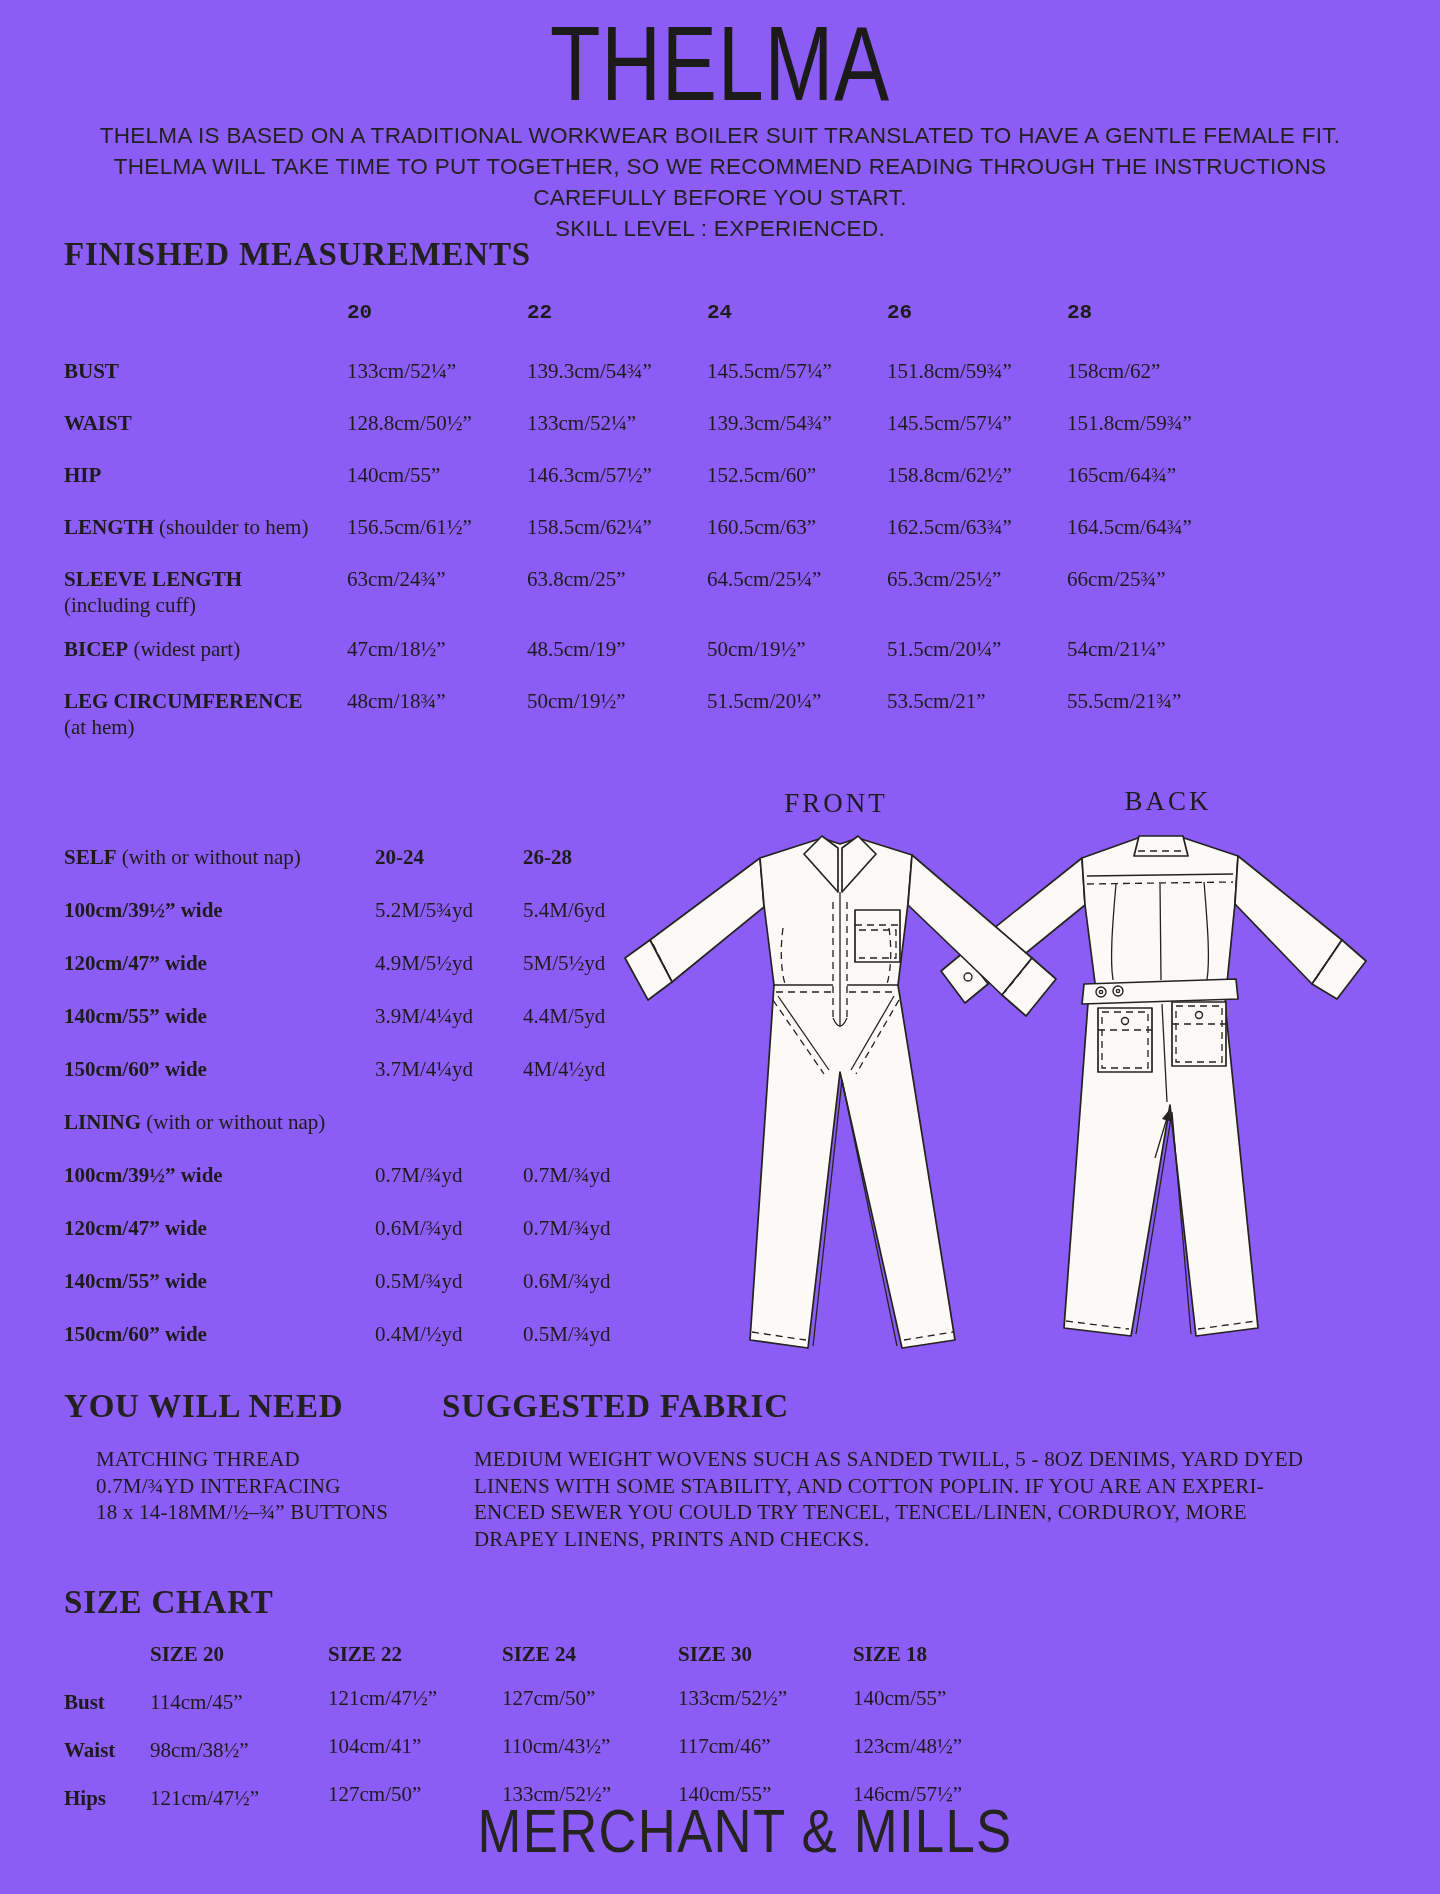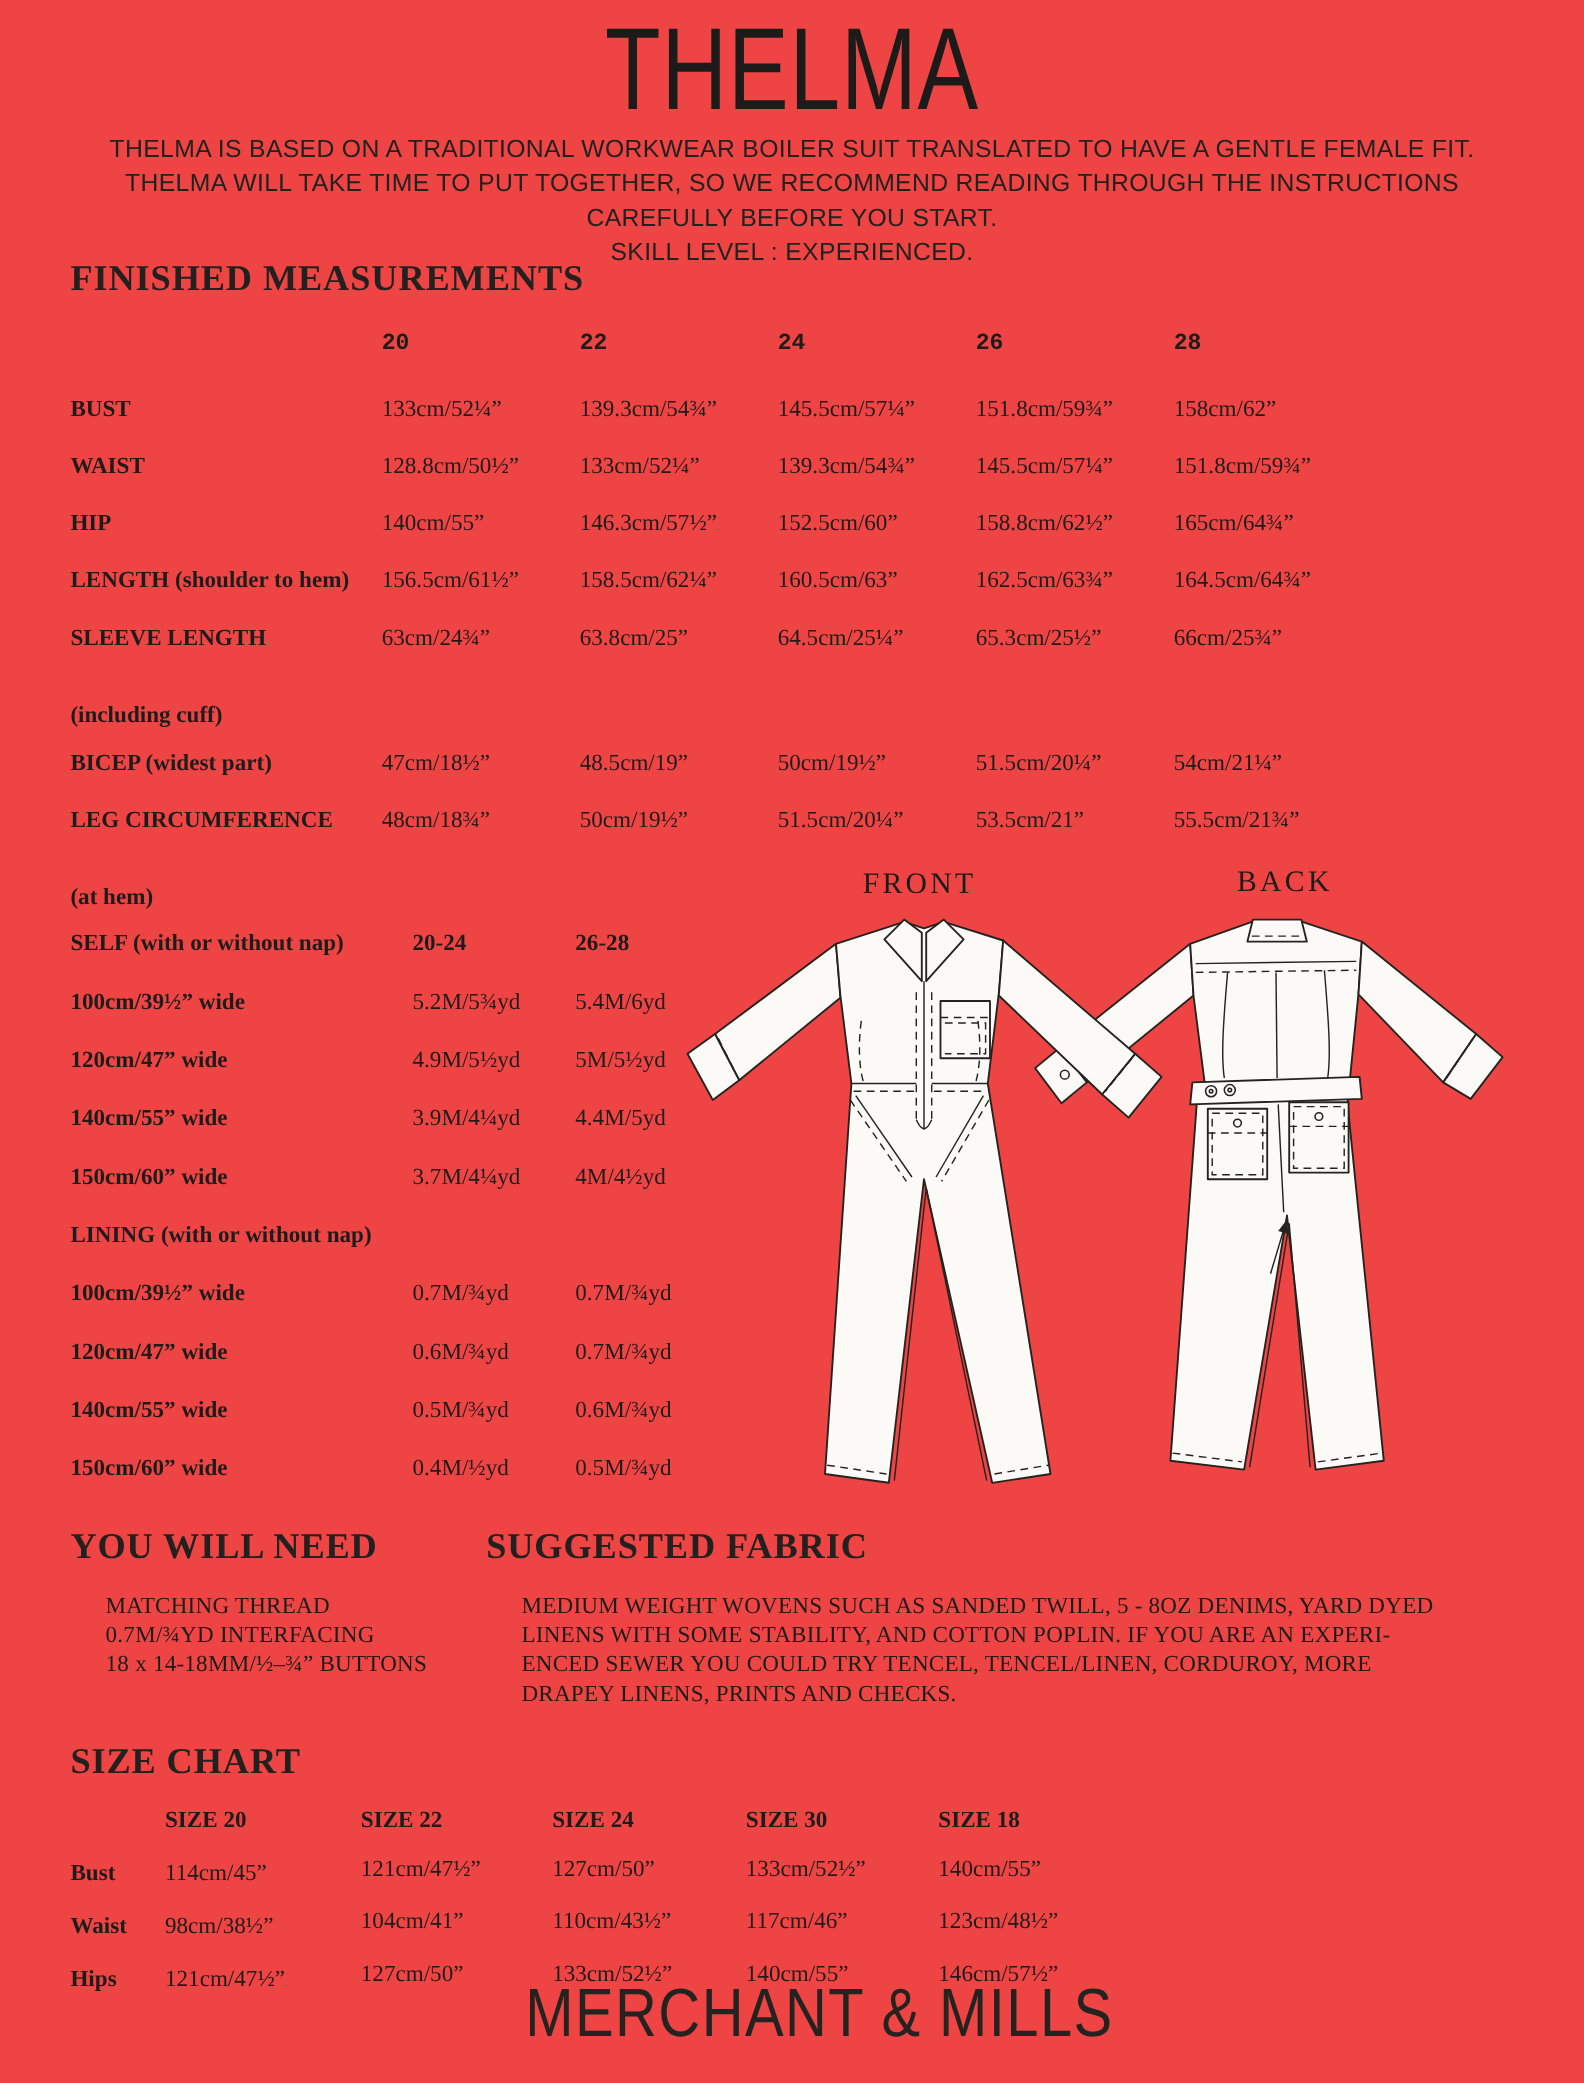--- a/index.html
+++ b/index.html
@@ -1,18 +1,18 @@
 <!DOCTYPE html>
 <html><head>
 <meta charset="utf-8">
 <style>
   html,body{margin:0;padding:0;background:#e8e8e8;}
   .page{
     position:relative;width:1440px;height:1894px;margin:0 auto;
-    background:#ef4444;color:#1d1c1a;overflow:hidden;
+    background:#8b5cf6;color:#1d1c1a;overflow:hidden;
     font-family:"Liberation Serif", serif;
   }
   .abs{position:absolute;}
   
   .title{
     top:10px;left:720px;transform:translateX(-50%) scaleX(0.78);
     font-family:"Liberation Sans", sans-serif;font-size:106px;font-weight:500;
     letter-spacing:1px;line-height:1;white-space:nowrap;color:#1c1b19;
   }
   
@@ -23,21 +23,21 @@
   }
   
   .h2{
     font-family:Liberation Serif, serif;font-weight:700;font-size:33px;
     letter-spacing:0.8px;line-height:1;color:#22211f;white-space:nowrap;
   }
   
   .trow{display:grid;}
   .tcell{font-size:21px;line-height:26px;white-space:nowrap;}
   .b{font-weight:700;}
-  .note{font-weight:700;margin-top:44px;}
+  .note{font-weight:400;}
   
   #fm-table{top:300px;left:64px;width:1360px;}
   #fm-table .trow{grid-template-columns:283px 180px 180px 180px 180px 180px;margin-bottom:26px;}
   #fm-table .trow.hdr{margin-bottom:32px;font-family:Liberation Mono, monospace;}
   #fm-table .trow.tight{margin-bottom:18px;}
   
   #fr-table{top:844px;left:64px;width:760px;}
   #fr-table .trow{grid-template-columns:311px 148px 170px;margin-bottom:27px;}
   
   .plain-lines{font-size:21px;line-height:26.5px;letter-spacing:0.2px;margin-left:32px;}

